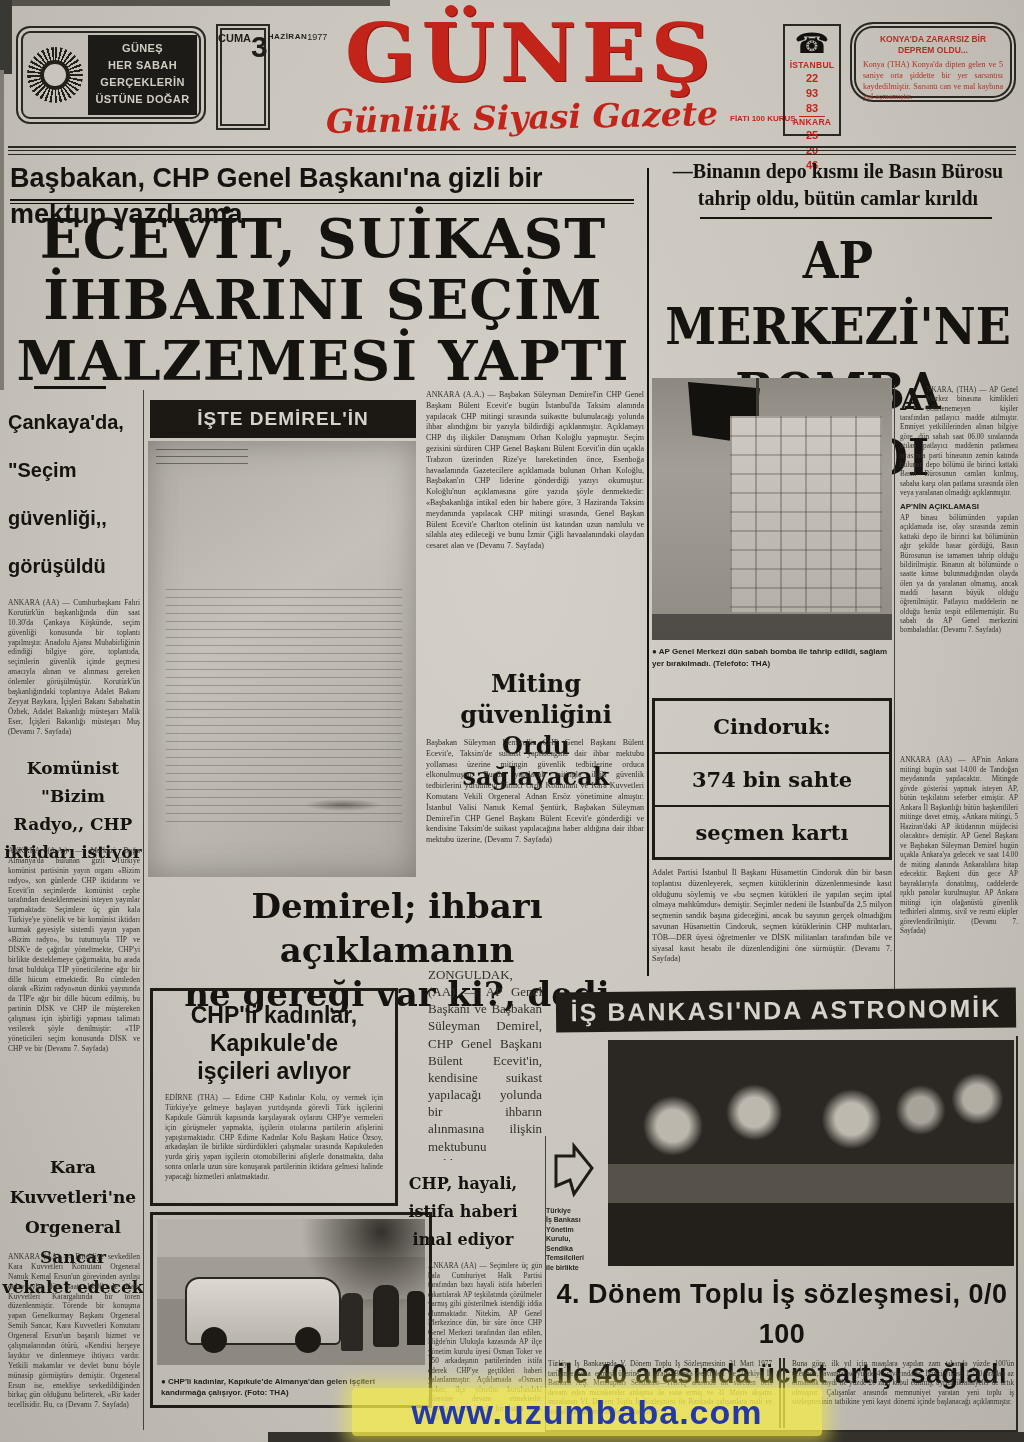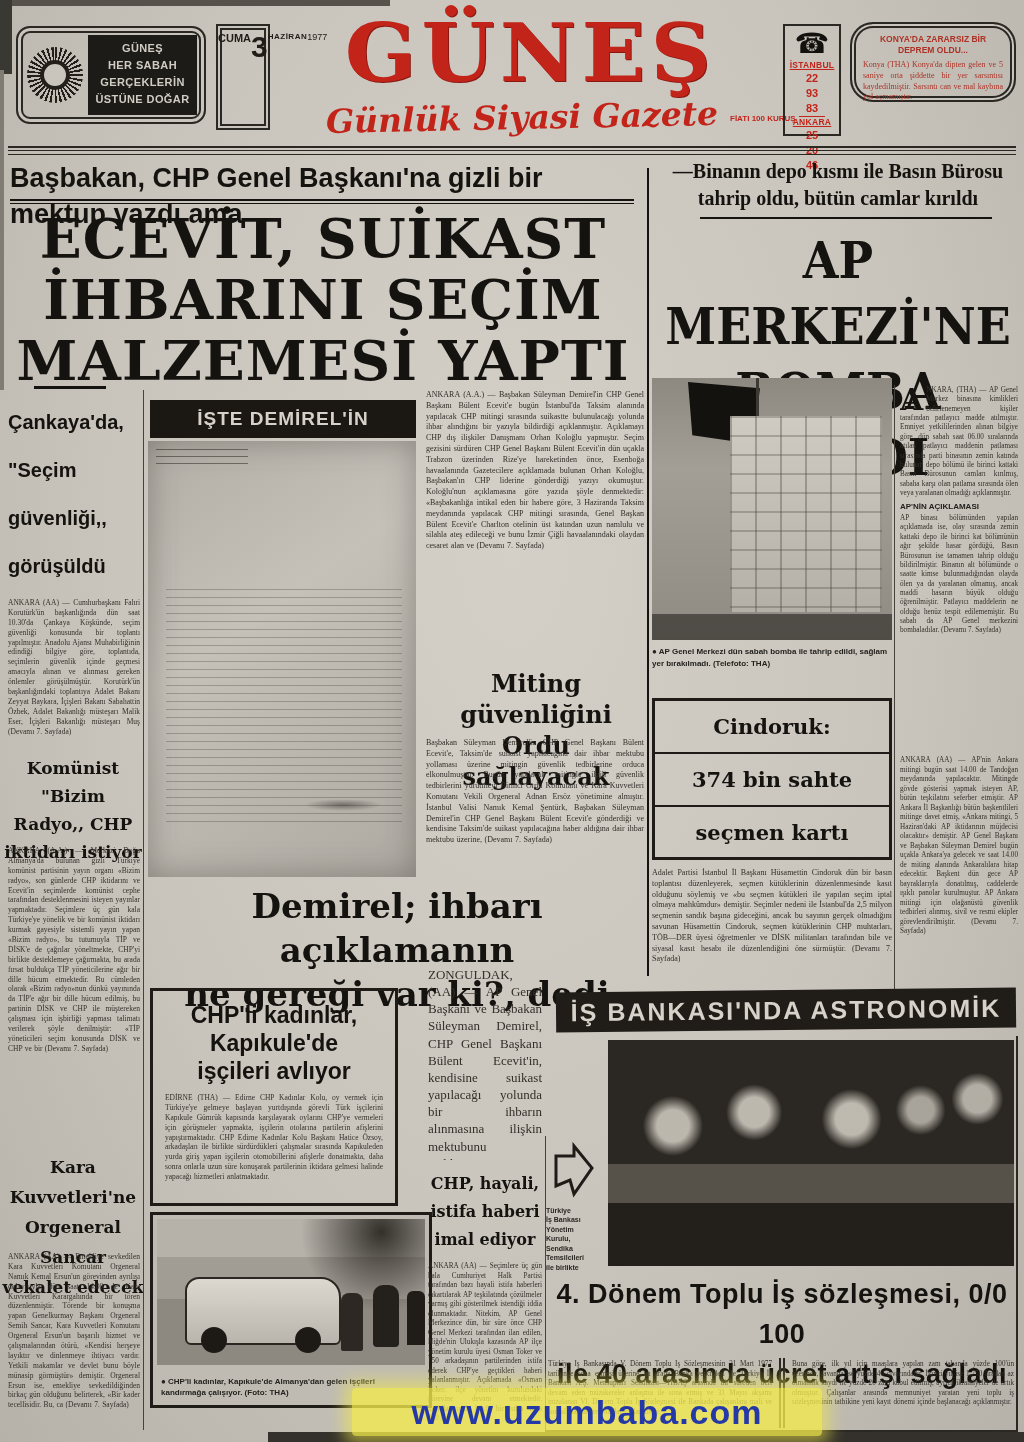--- a/index.html
+++ b/index.html
@@ -27,21 +27,21 @@
   .d-day{font:bold 30px/30px "Liberation Sans",sans-serif;}
   .d-month{font:bold 8px/9px "Liberation Sans",sans-serif;letter-spacing:.5px;}
   .d-year{font:9px/10px "Liberation Sans",sans-serif;}
   .np-title{left:278px;top:4px;width:505px;height:98px;font:bold 84px/98px "DejaVu Serif",serif;
     color:#c2241a;text-align:center;letter-spacing:5px;text-shadow:1px 1px 0 #881810;transform:scaleY(.96);}
   .np-sub{left:322px;top:98px;width:400px;height:44px;font:bold italic 33px/40px "DejaVu Serif",serif;
     color:#c2241a;text-align:center;transform:rotate(-1.2deg);}
   .np-price{left:730px;top:114px;width:70px;font:bold 8px/10px "Liberation Sans",sans-serif;color:#c2241a;}
   .phone-box{left:783px;top:24px;width:58px;height:112px;border:2px solid #2a2823;text-align:center;box-sizing:border-box;padding-top:2px;}
   .phone-icon{font-size:28px;line-height:32px;color:#14120e;}
-  .ph-city{font:bold 8.5px/11px "Liberation Sans",sans-serif;color:#c2241a;text-decoration:underline;letter-spacing:.3px;}
+  .ph-city{font:bold 8.5px/11px "Liberation Sans",sans-serif;color:#c2241a;letter-spacing:.3px;}
   .ph-num{font:bold 11px/15px "Liberation Sans",sans-serif;color:#c2241a;border-bottom:1px solid #c2241a;margin:0 14px;}
   .ph-num.last{border-bottom:none;}
   .notice-box{left:850px;top:22px;width:166px;height:80px;border:2px solid #2a2823;border-radius:23px;
     box-shadow:inset 0 0 0 2px #c9c5bd,inset 0 0 0 4px #2a2823;padding:10px 11px;box-sizing:border-box;color:#ad3226;}
   .notice-title{font:bold 8.5px/1.35 "Liberation Sans",sans-serif;text-align:center;margin-bottom:3px;}
   .notice-body{font:8px/1.35 "Liberation Serif",serif;text-align:justify;}
   .mast-rule{left:8px;top:146px;width:1008px;height:9px;
     background:repeating-linear-gradient(#2a2823 0 1.5px,rgba(0,0,0,0) 1.5px 3.8px);}
   
   .kicker-l{left:10px;top:160px;width:628px;font:bold 27px/34px "Liberation Sans",sans-serif;color:#15130f;transform:scaleY(1.05);transform-origin:top left;}
@@ -115,21 +115,21 @@
   .vrule4{left:894px;top:385px;width:1px;height:622px;background:#45423c;}
   
   .apb-wrap{left:900px;top:386px;width:118px;height:306px;overflow:hidden;}
   .apb-b{font:7.2px/1.3 "Liberation Serif",serif;text-align:justify;color:#33302a;}
   .dropcap{float:left;font:bold 30px/26px "DejaVu Serif",serif;margin:1px 3px 0 0;color:#15130f;}
   .apb-sub{font:bold 8px/1.6 "Liberation Sans",sans-serif;color:#24221d;margin-top:3px;}
   .apank-t{left:898px;top:700px;width:122px;font:bold 17px/25px "DejaVu Serif",serif;text-align:center;white-space:pre-line;color:#15130f;}
   .apank-b{left:900px;top:756px;width:118px;height:250px;font-size:7.2px;}
   
   .zon-b{left:428px;top:966px;width:114px;height:194px;font-size:13px;}
-  .hay-t{left:426px;top:1170px;width:118px;font:bold 16px/28px "DejaVu Serif",serif;text-align:center;white-space:pre-line;color:#15130f;}
+  .hay-t{left:404px;top:1170px;width:118px;font:bold 16px/28px "DejaVu Serif",serif;text-align:center;white-space:pre-line;color:#15130f;}
   .hay-b{left:428px;top:1262px;width:114px;height:166px;font-size:7.2px;}
   .vrule5{left:545px;top:1136px;width:1px;height:296px;background:#45423c;}
   .vrule6{left:1016px;top:1036px;width:2px;height:396px;background:#2a2823;}
   .hrule-b{left:545px;top:1430px;width:473px;height:2px;background:#2a2823;}
   .banner2{left:556px;top:990px;width:460px;height:40px;background:#201c17;color:#d6d2c9;
     font:bold 25px/40px "Liberation Sans",sans-serif;text-align:center;letter-spacing:2px;transform:rotate(-.6deg);}
   .isb-photo{left:608px;top:1040px;width:406px;height:226px;
     background:radial-gradient(circle at 16% 38%,rgba(196,191,181,.95) 0 16px,rgba(0,0,0,0) 30px),
       radial-gradient(circle at 36% 32%,rgba(205,200,190,.9) 0 15px,rgba(0,0,0,0) 28px),
       radial-gradient(circle at 60% 35%,rgba(198,193,183,.95) 0 16px,rgba(0,0,0,0) 30px),

